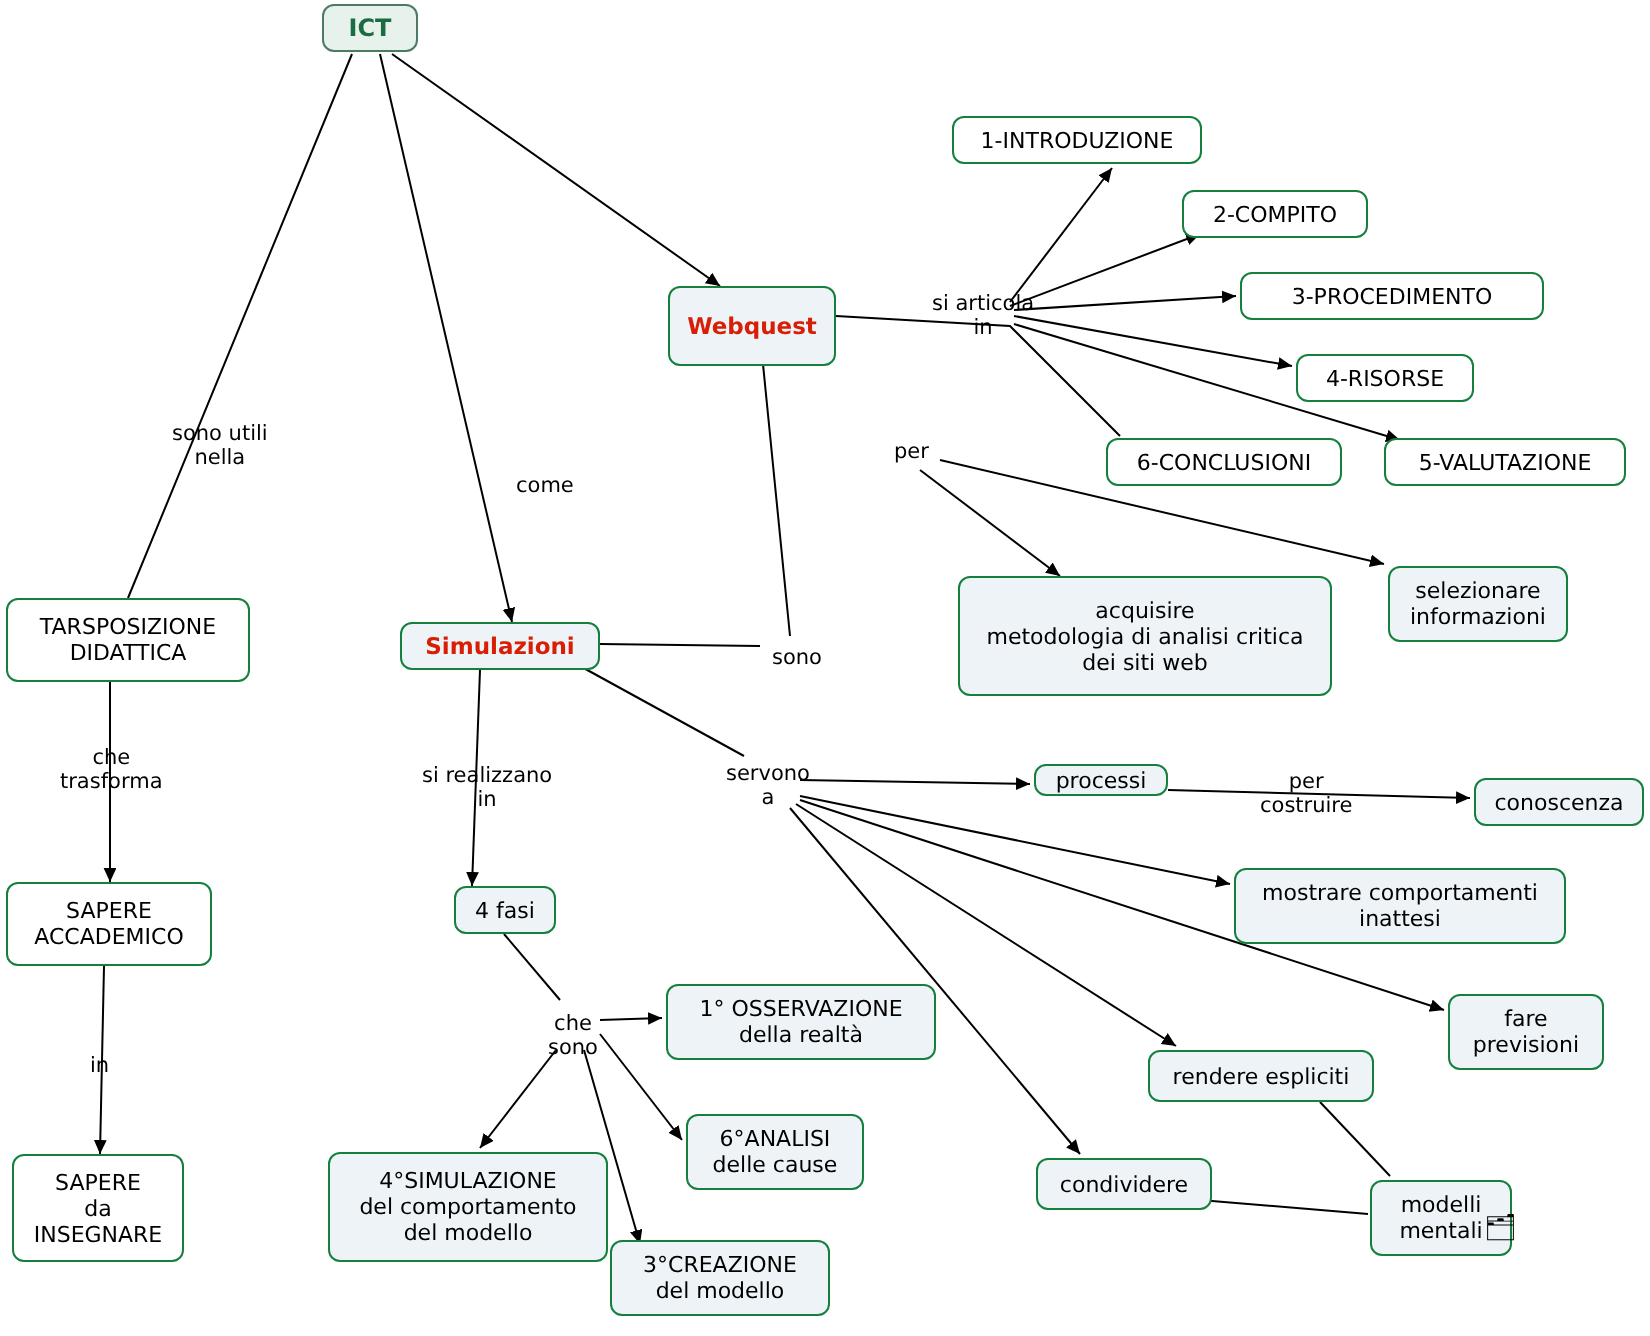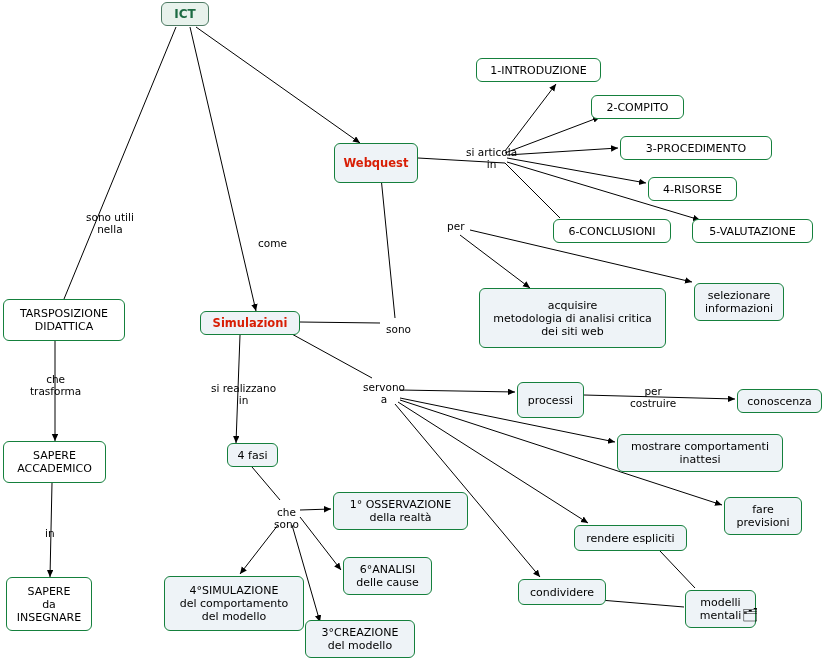--- a/index.html
+++ b/index.html
@@ -139,21 +139,21 @@
       <div class="node" style="left: 227px; top: 443px; width: 51px; height: 24px;"><span>4 fasi</span></div>
       <div class="node" style="left: 333px; top: 492px; width: 135px; height: 38px;"><span>1° OSSERVAZIONE
 della realtà</span></div>
       <div class="node" style="left: 343px; top: 557px; width: 89px; height: 38px;"><span>6°ANALISI
 delle cause</span></div>
       <div class="node" style="left: 305px; top: 620px; width: 110px; height: 38px;"><span>3°CREAZIONE
 del modello</span></div>
       <div class="node" style="left: 164px; top: 576px; width: 140px; height: 55px;"><span>4°SIMULAZIONE
 del comportamento
 del modello</span></div>
-      <div class="node" style="left: 517px; top: 382px; width: 67px; height: 36px;"><span>processi</span></div>
+      <div class="node" style="left: 517px; top: 382px; width: 67px; height: 16px;"><span>processi</span></div>
       <div class="node" style="left: 737px; top: 389px; width: 85px; height: 24px;"><span>conoscenza</span></div>
       <div class="node" style="left: 617px; top: 434px; width: 166px; height: 38px;"><span>mostrare comportamenti
 inattesi</span></div>
       <div class="node" style="left: 724px; top: 497px; width: 78px; height: 38px;"><span>fare
 previsioni</span></div>
       <div class="node" style="left: 574px; top: 525px; width: 113px; height: 26px;"><span>rendere espliciti</span></div>
       <div class="node" style="left: 518px; top: 579px; width: 88px; height: 26px;"><span>condividere</span></div>
       <div class="node" style="left: 685px; top: 590px; width: 71px; height: 38px;"><span>modelli
 mentali</span></div>
     </div>

